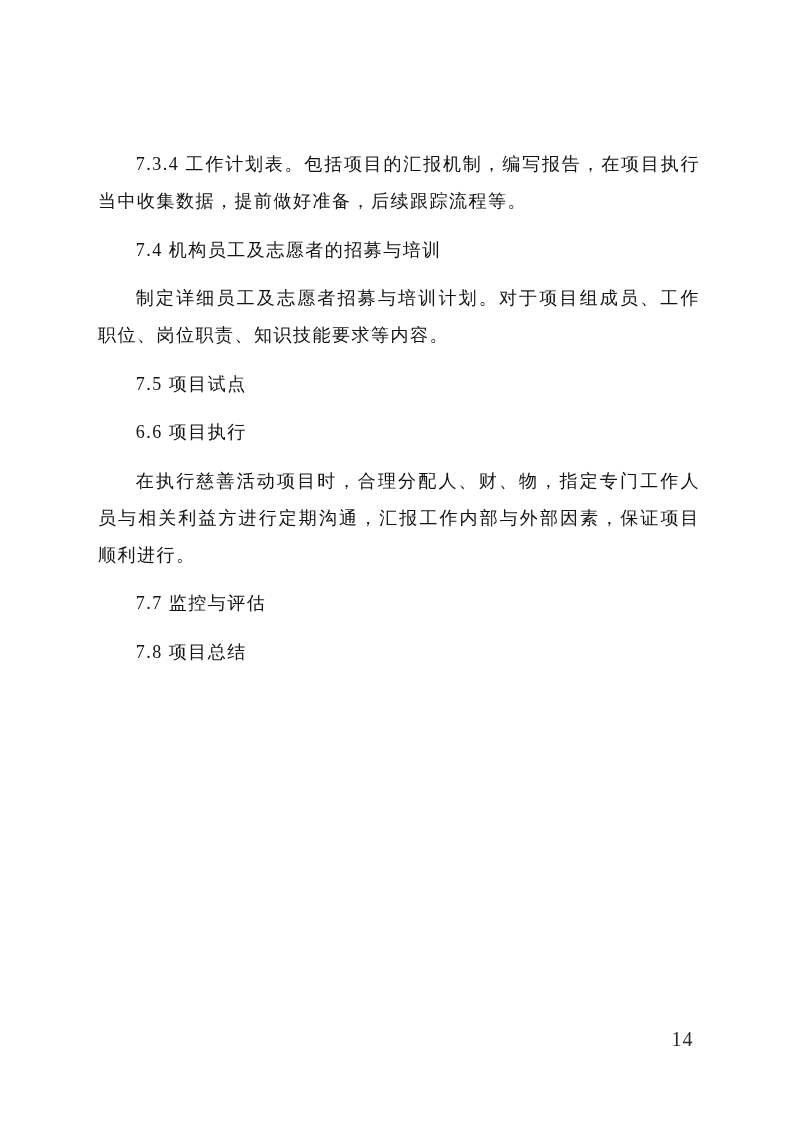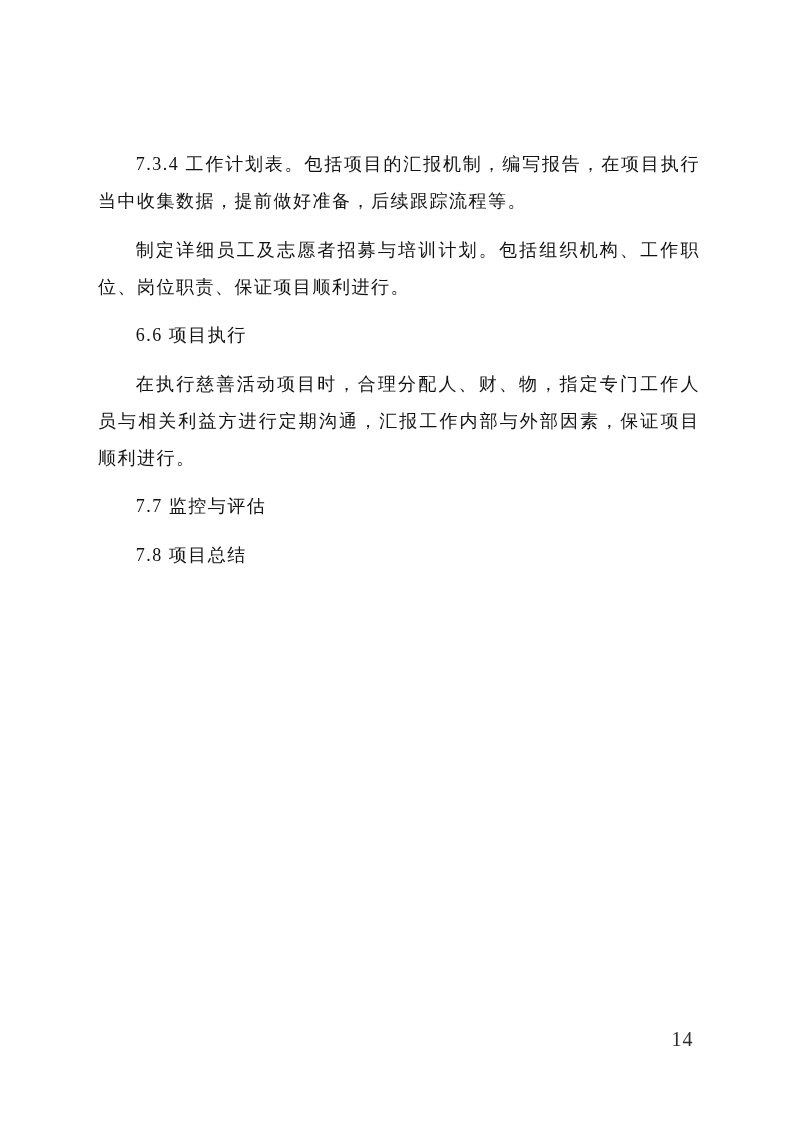--- a/index.html
+++ b/index.html
@@ -47,20 +47,22 @@
     letter-spacing: 1px;
     color: #2a2a2a;
   }
 </style>
 </head>
 <body>
 
 <div class="page">
   <div class="content">
       <p class="para paragraph">7.3.4 工作计划表。包括项目的汇报机制，编写报告，在项目执行当中收集数据，提前做好准备，后续跟踪流程等。</p>
-      <p class="para paragraph">制定详细员工及志愿者招募与培训计划。包括组织机构、工作职位、岗位职责、保证项目顺利进行。</p>
+      <p class="para heading">7.4 机构员工及志愿者的招募与培训</p>
+      <p class="para paragraph">制定详细员工及志愿者招募与培训计划。对于项目组成员、工作职位、岗位职责、知识技能要求等内容。</p>
+      <p class="para heading">7.5 项目试点</p>
       <p class="para heading">6.6 项目执行</p>
       <p class="para paragraph">在执行慈善活动项目时，合理分配人、财、物，指定专门工作人员与相关利益方进行定期沟通，汇报工作内部与外部因素，保证项目顺利进行。</p>
       <p class="para heading">7.7 监控与评估</p>
       <p class="para heading">7.8 项目总结</p>
     </div>
   <div class="page-number">14</div>
 </div>
 
 </body></html>

